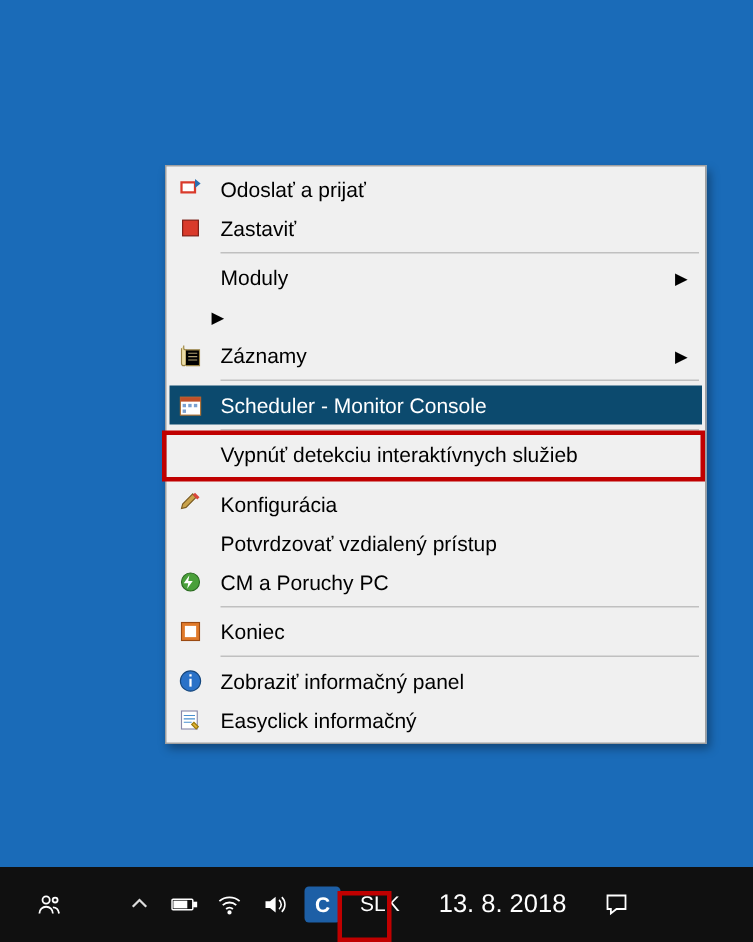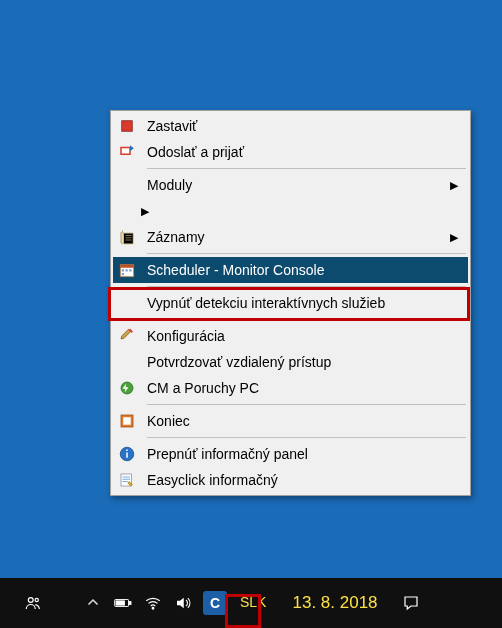--- a/index.html
+++ b/index.html
@@ -105,56 +105,56 @@
     position: relative;
   }
   .highlight-appicon {
     left: 225px;
     bottom: 0;
     width: 36px;
     height: 34px;
     border: 3px solid #c00000;
   }
   .tb-text {
-    color: #fde047;
+    color: #ffffff;
     font-size: 13px;
     padding: 0 8px;
     line-height: 1.1;
   }
   .tb-lang { font-size: 14px; }
   .tb-date-block {
     text-align: center;
     font-size: 17px;
   }
 
   
   svg.ico { width: 18px; height: 18px; display: block; }
 </style>
 </head>
 <body>
 
 <div class="context-menu" id="menu-root">
     <div class="menu-item">
       <span class="icon-slot">
         <svg class="ico" viewBox="0 0 24 24">
-          <rect x="5" y="5" width="14" height="14" fill="#d93a2b" stroke="#7a1a12" stroke-width="1"></rect>
-        </svg>
-      </span>
-      <span class="label">Zastaviť</span>
-      <span class="arrow"></span>
-    </div>
-    <div class="menu-item">
-      <span class="icon-slot">
-        <svg class="ico" viewBox="0 0 24 24">
           <path fill="#d93a2b" d="M3 5h14v11H3z"></path>
           <path fill="#fff" d="M5 7h10v7H5z"></path>
           <path fill="#2b6fb0" d="M16 3l5 4-5 4z"></path>
         </svg>
       </span>
       <span class="label">Odoslať a prijať</span>
+      <span class="arrow"></span>
+    </div>
+    <div class="menu-item">
+      <span class="icon-slot">
+        <svg class="ico" viewBox="0 0 24 24">
+          <rect x="5" y="5" width="14" height="14" fill="#d93a2b" stroke="#7a1a12" stroke-width="1"></rect>
+        </svg>
+      </span>
+      <span class="label">Zastaviť</span>
       <span class="arrow"></span>
     </div>
     <div class="menu-sep"></div>
     <div class="menu-item">
       <span class="icon-slot"></span>
       <span class="label">Moduly</span>
       <span class="arrow">▶</span>
     </div>
     <div class="menu-item">
       <span class="icon-slot"></span>
@@ -231,21 +231,21 @@
     </div>
     <div class="menu-sep"></div>
     <div class="menu-item">
       <span class="icon-slot">
         <svg class="ico" viewBox="0 0 24 24">
           <circle cx="12" cy="12" r="9" fill="#2a72c8" stroke="#15477e"></circle>
           <rect x="11" y="10" width="2" height="7" fill="#fff"></rect>
           <rect x="11" y="6" width="2" height="2" fill="#fff"></rect>
         </svg>
       </span>
-      <span class="label">Prepnúť informačný panel</span>
+      <span class="label">Zobraziť informačný panel</span>
       <span class="arrow"></span>
     </div>
     <div class="menu-item">
       <span class="icon-slot">
         <svg class="ico" viewBox="0 0 24 24">
           <rect x="4" y="4" width="14" height="16" fill="#fff" stroke="#88a"></rect>
           <path stroke="#4a90d0" d="M6 8h10M6 11h10M6 14h7"></path>
           <path fill="#e0b030" stroke="#9a7a10" d="M15 14l4 4-2 2-4-4z"></path>
         </svg>
       </span>

